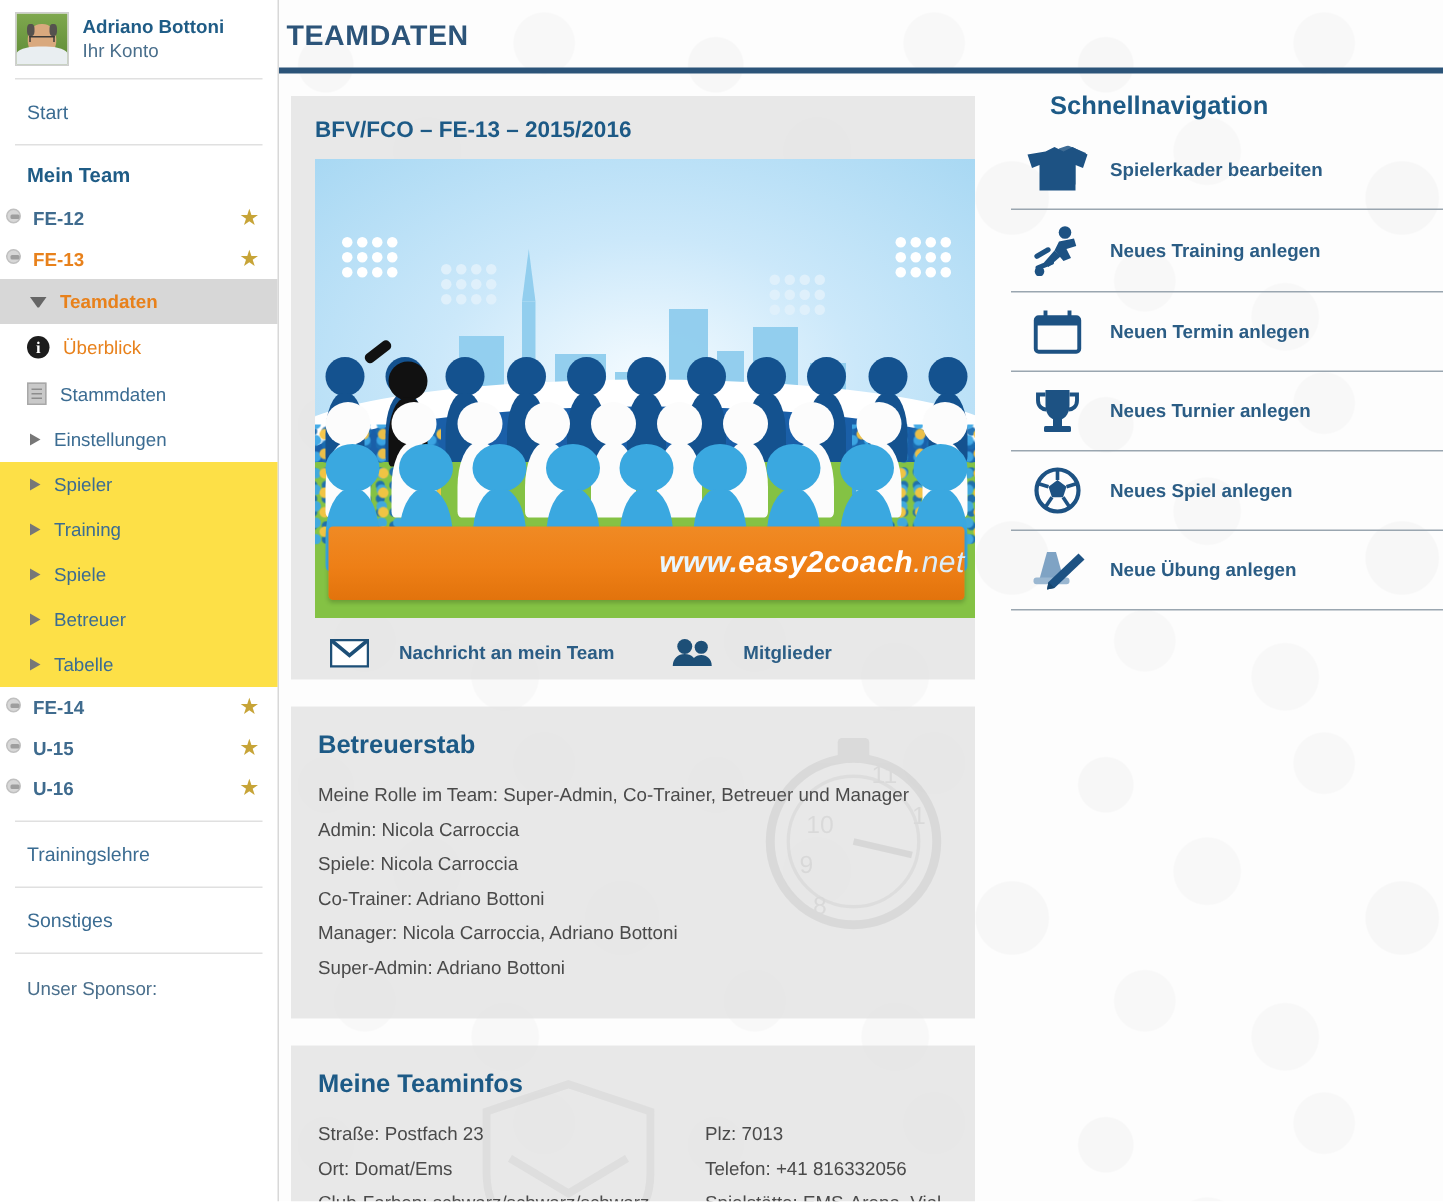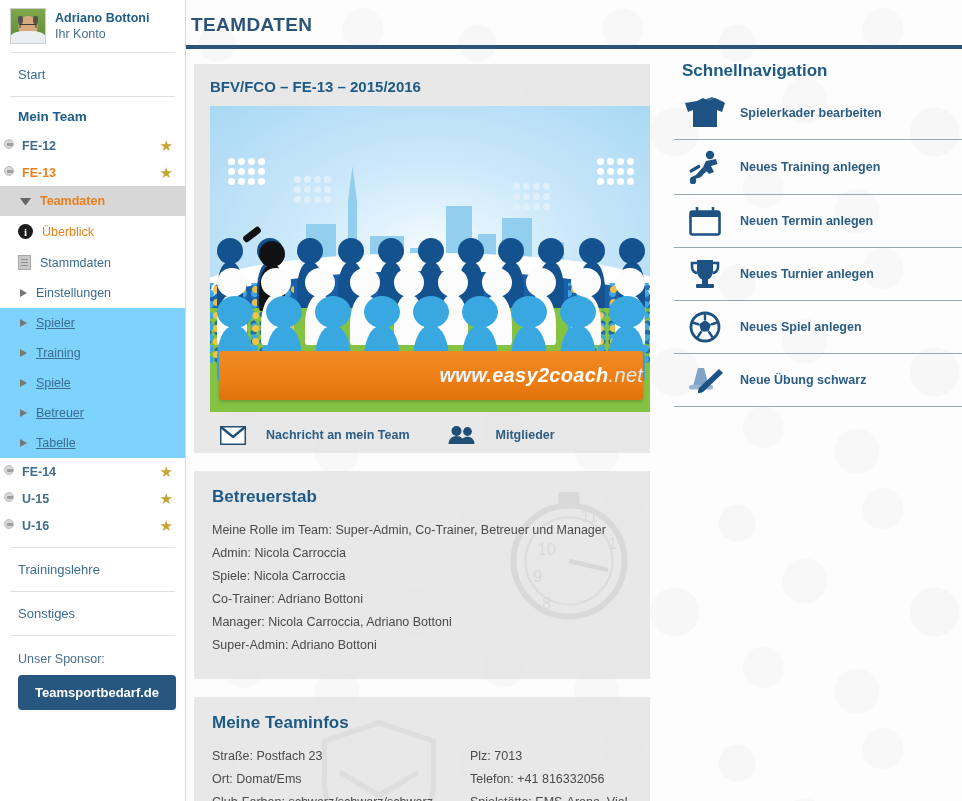--- a/index.html
+++ b/index.html
@@ -102,21 +102,21 @@
   .teamrow .tname { font-size: 12.5px; font-weight: bold; color: #3f6b8e; flex: 1; }
   .teamrow.active .tname { color: #e8811b; }
   .star { color: #c7a437; font-size: 15px; line-height: 1; }
 
   .subitem {
     display: flex; align-items: center; gap: 9px;
     padding: 8px 10px 8px 18px;
     font-size: 12.5px; color: #3b6c92;
     cursor: pointer;
   }
-  .subitem.shaded { background: #7dd3fc; text-decoration: underline; }
+  .subitem.shaded { background: #fde047; }
   .subitem.cur { background: #d7d7d7; }
   .subitem.cur .lbl { color: #e8811b; font-weight: bold; }
   .subitem .lbl { flex: 1; }
   .subitem.hot .lbl { color: #e8811b; }
 
   .tri {
     width: 0; height: 0; flex: 0 0 7px;
     border-left: 7px solid #777;
     border-top: 4.5px solid transparent;
     border-bottom: 4.5px solid transparent;
@@ -290,21 +290,21 @@
   .watermark-clock {
     position:absolute; right: 6px; top: 6px; width: 150px; height: 150px;
     opacity: .13; pointer-events:none;
   }
   .watermark-shield {
     position:absolute; left: 120px; top: 18px; width: 130px; height: 130px;
     opacity: .10; pointer-events:none;
   }
 
   
-  #qn-title { color: #1d5a86; font-size: 17px; font-weight: bold; padding: 12px 0 6px 8px; }
+  #qn-title { color: #1d5a86; font-size: 17px; font-weight: bold; padding: 12px 0 6px 8px; margin-left: 18px; }
   .qn-item {
     display:flex; align-items:center; gap: 14px;
     border-bottom: 1px solid #9aa6b0;
     padding: 10px 4px 10px 10px;
     cursor:pointer; min-height: 48px;
   }
   .qn-ico { width: 42px; flex: 0 0 42px; display:flex; align-items:center; justify-content:center; }
   .qn-lbl { color: #2b5d85; font-size: 12.5px; font-weight: bold; }
 </style>
 </head>
@@ -406,21 +406,20 @@
       </div>
 
     <div class="sep" style="margin-top:8px;"></div>
     <div class="navlink">Trainingslehre</div>
     <div class="sep"></div>
     <div class="navlink">Sonstiges</div>
     <div class="sep"></div>
 
     <div class="sponsor-wrap">
       <div class="sponsor-lbl">Unser Sponsor:</div>
-      <button class="sponsor-btn">Teamsportbedarf.de</button>
     </div>
   </aside>
 
   <main id="main">
 
     <div id="pagetitle">TEAMDATEN</div>
     <div id="titlerule"></div>
 
     <div id="cols">
 
@@ -794,19 +793,19 @@
               <span class="qn-ico">
                 <svg width="38" height="32" viewBox="0 0 38 32">
                   <path d="M12 4 L18 4 L23 22 L7 22 Z" fill="#7fa3c4"></path>
                   <rect x="3" y="21" width="24" height="4.5" rx="2" fill="#9ab7d1"></rect>
                   <g fill="#1d5283">
                     <path d="M33 5 L37 9 L17 28 L12 29 L13 24 Z"></path>
                     <path d="M13 24 L12 29 L17 28 Z" fill="#16456e"></path>
                   </g>
                 </svg>
               </span>
-              <span class="qn-lbl">Neue Übung schwarz</span>
+              <span class="qn-lbl">Neue Übung anlegen</span>
             </div>
           </div>
       </div>
     </div>
   </main>
 </div>
 
 </body></html>

